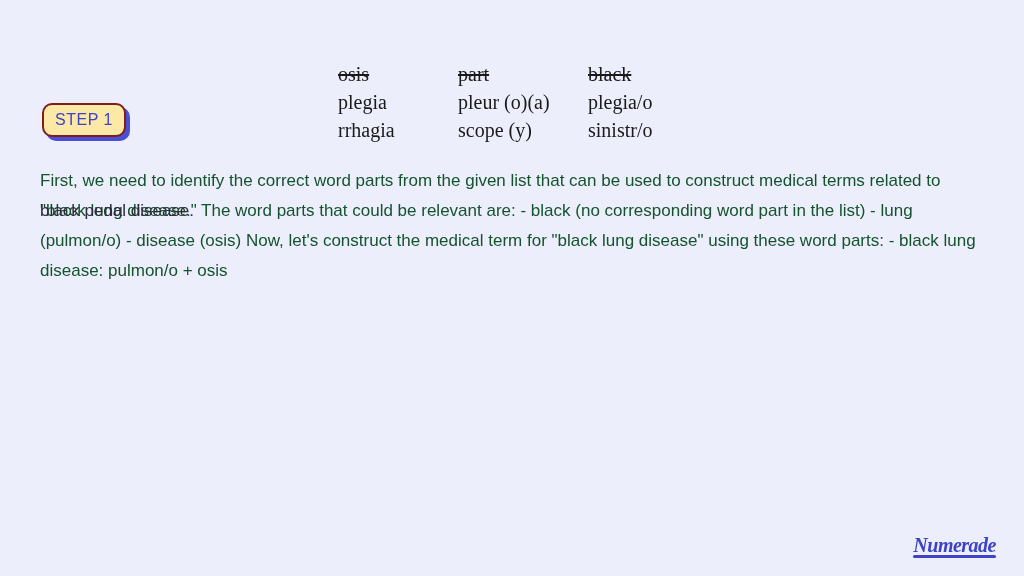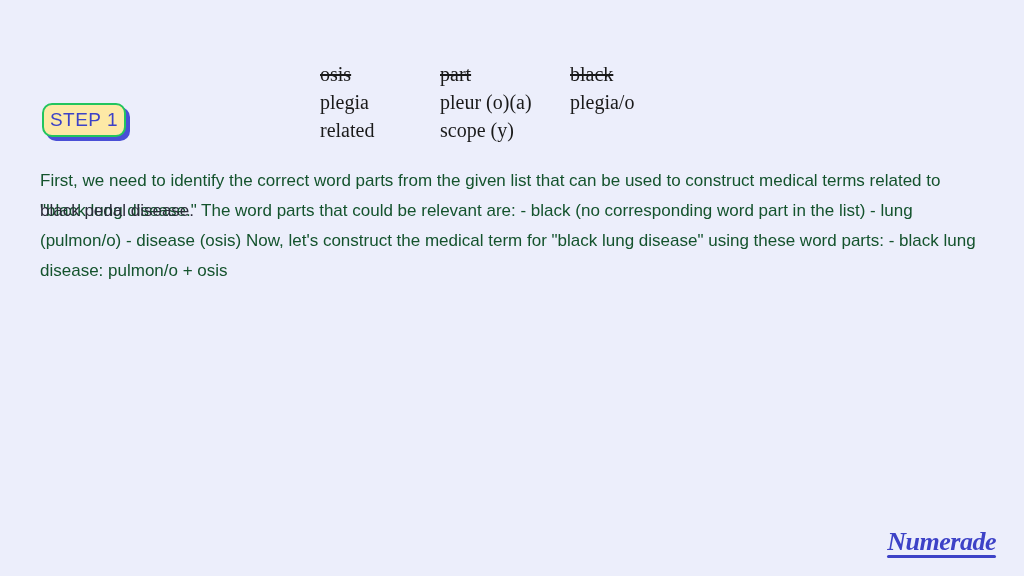--- a/index.html
+++ b/index.html
@@ -24,43 +24,43 @@
     width: 84px;
     height: 34px;
     background: #4a4fd6;
     border-radius: 10px;
     z-index: 0;
   }
   .step-badge-inner {
     position: relative;
     z-index: 1;
     background: #fde9a6;
-    border: 2px solid #22c55e;
+    border: 2px solid #7f1d1d;
     border-radius: 10px;
     width: 84px;
     height: 34px;
     display: flex;
     align-items: center;
     justify-content: center;
-    font-size: 19px;
+    font-size: 16px;
     letter-spacing: 0.5px;
     color: #3d42c7;
     font-weight: 500;
   }
 
   .word-table {
     position: absolute;
     left: 320px;
     top: 60px;
     font-family: Georgia, "Times New Roman", serif;
     font-size: 20px;
     color: #1a1a1a;
     line-height: 1.4;
   }
-  .word-table .row { display: flex; }
+  .word-table .row { display: flex; margin-left: 18px; }
   .word-table .c1 { width: 120px; }
   .word-table .c2 { width: 130px; }
   .word-table .c3 { width: 140px; }
   .word-table .struck { text-decoration: line-through; }
 
   .explain {
     position: absolute;
     left: 40px;
     top: 166px;
     width: 946px;
@@ -78,21 +78,21 @@
     line-height: 30px;
     color: #2c2c3a;
     white-space: nowrap;
   }
 
   .logo {
     position: absolute;
     right: 28px;
     bottom: 18px;
     font-family: Georgia, "Times New Roman", serif;
-    font-size: 26px;
+    font-size: 20px;
     font-weight: 700;
     font-style: italic;
     color: #3d42c7;
     letter-spacing: -0.5px;
     margin-top: 12px;
   }
   .logo::after {
     content: "";
     display: block;
     height: 3px;
@@ -113,22 +113,23 @@
     <div class="c1 struck">osis</div>
     <div class="c2 struck">part</div>
     <div class="c3 struck">black</div>
   </div>
   <div class="row">
     <div class="c1">plegia</div>
     <div class="c2">pleur (o)(a)</div>
     <div class="c3">plegia/o</div>
   </div>
   <div class="row">
-    <div class="c1">related</div>
+    <div class="c1">rrhagia</div>
     <div class="c2">scope (y)</div>
+    <div class="c3">sinistr/o</div>
   </div>
 </div>
 
 <div class="explain">First, we need to identify the correct word parts from the given list that can be used to construct medical terms related to "black lung disease." The word parts that could be relevant are: - black (no corresponding word part in the list) - lung (pulmon/o) - disease (osis) Now, let's construct the medical term for "black lung disease" using these word parts: - black lung disease: pulmon/o + osis</div>
 
 <div class="overlay-line">black pedal disease.</div>
 
 <div class="logo">Numerade</div>
 
 </body></html>

